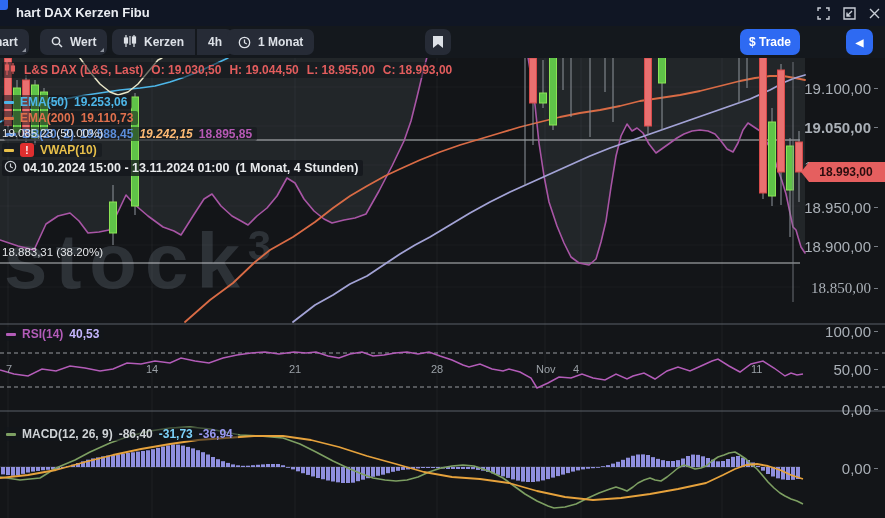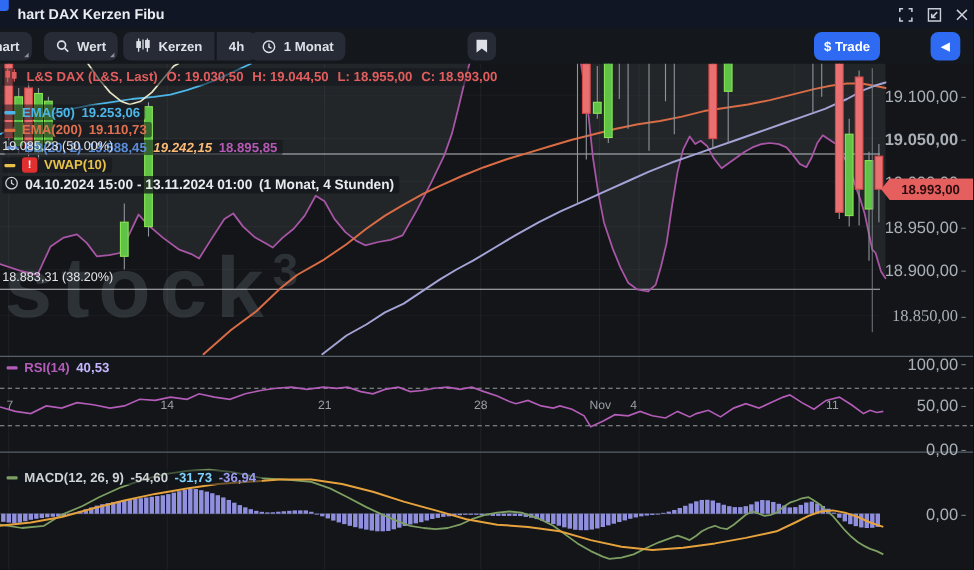--- a/index.html
+++ b/index.html
@@ -445,21 +445,21 @@
   <div class="fib-label" style="top: 246px;">18.883,31 (38.20%)</div>
 
   <div class="lrow" id="rsi-chip">
     <span class="dash" style="background:#b35cb8;"></span>
     <span>RSI(14)</span>
     <span class="val">40,53</span>
   </div>
   <div class="lrow" id="macd-chip">
     <span class="dash" style="background:#7d9f62;"></span>
     <span>MACD(12, 26, 9)</span>
-    <span>-54,60</span>
+    <span>-86,40</span>
     <span class="v2">-31,73</span>
     <span class="v3">-36,94</span>
   </div>
 
   <div id="price-axis">
       <div class="axis-label" style="top: 22px;">19.100,00</div>
       <div class="axis-label" style="top: 61px; font-weight: bold;">19.050,00</div>
       <div class="axis-label" style="top: 100px;">19.000,00</div>
       <div class="axis-label" style="top: 141px;">18.950,00</div>
       <div class="axis-label" style="top: 180px;">18.900,00</div>

